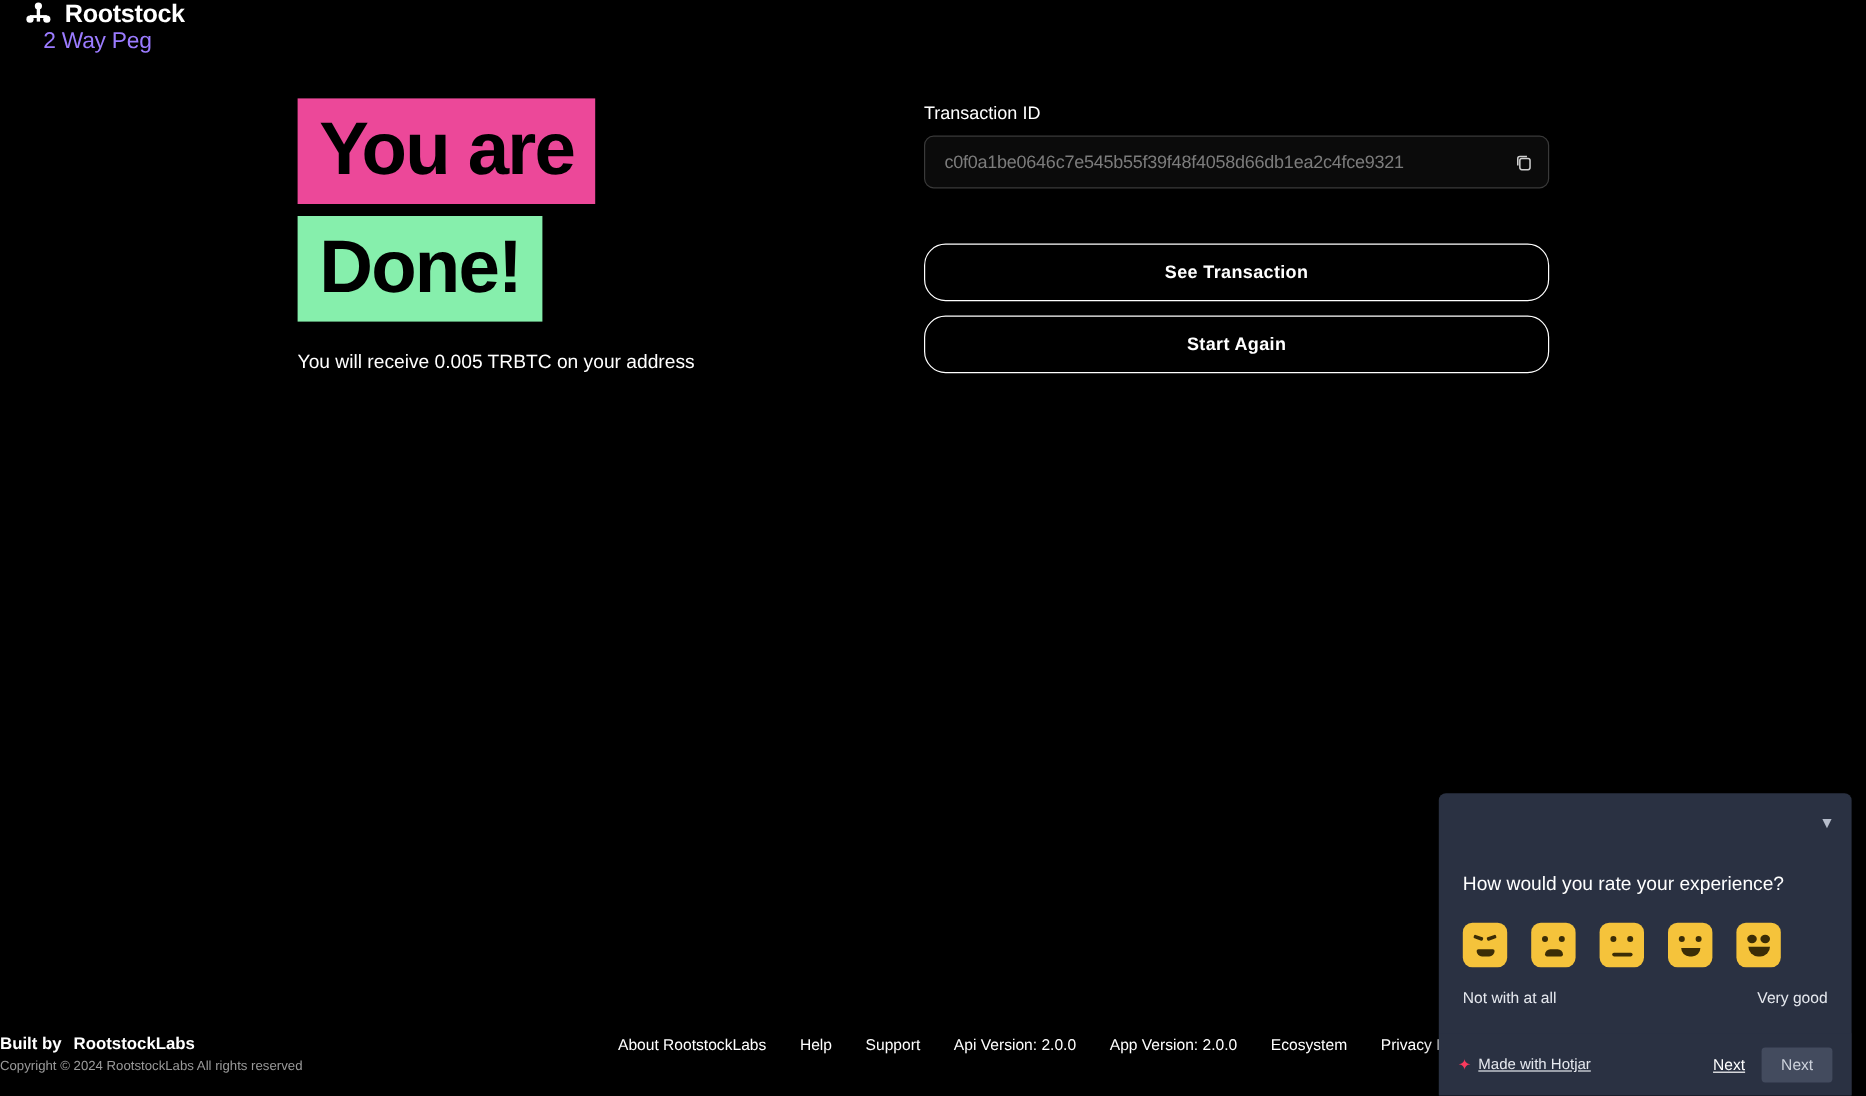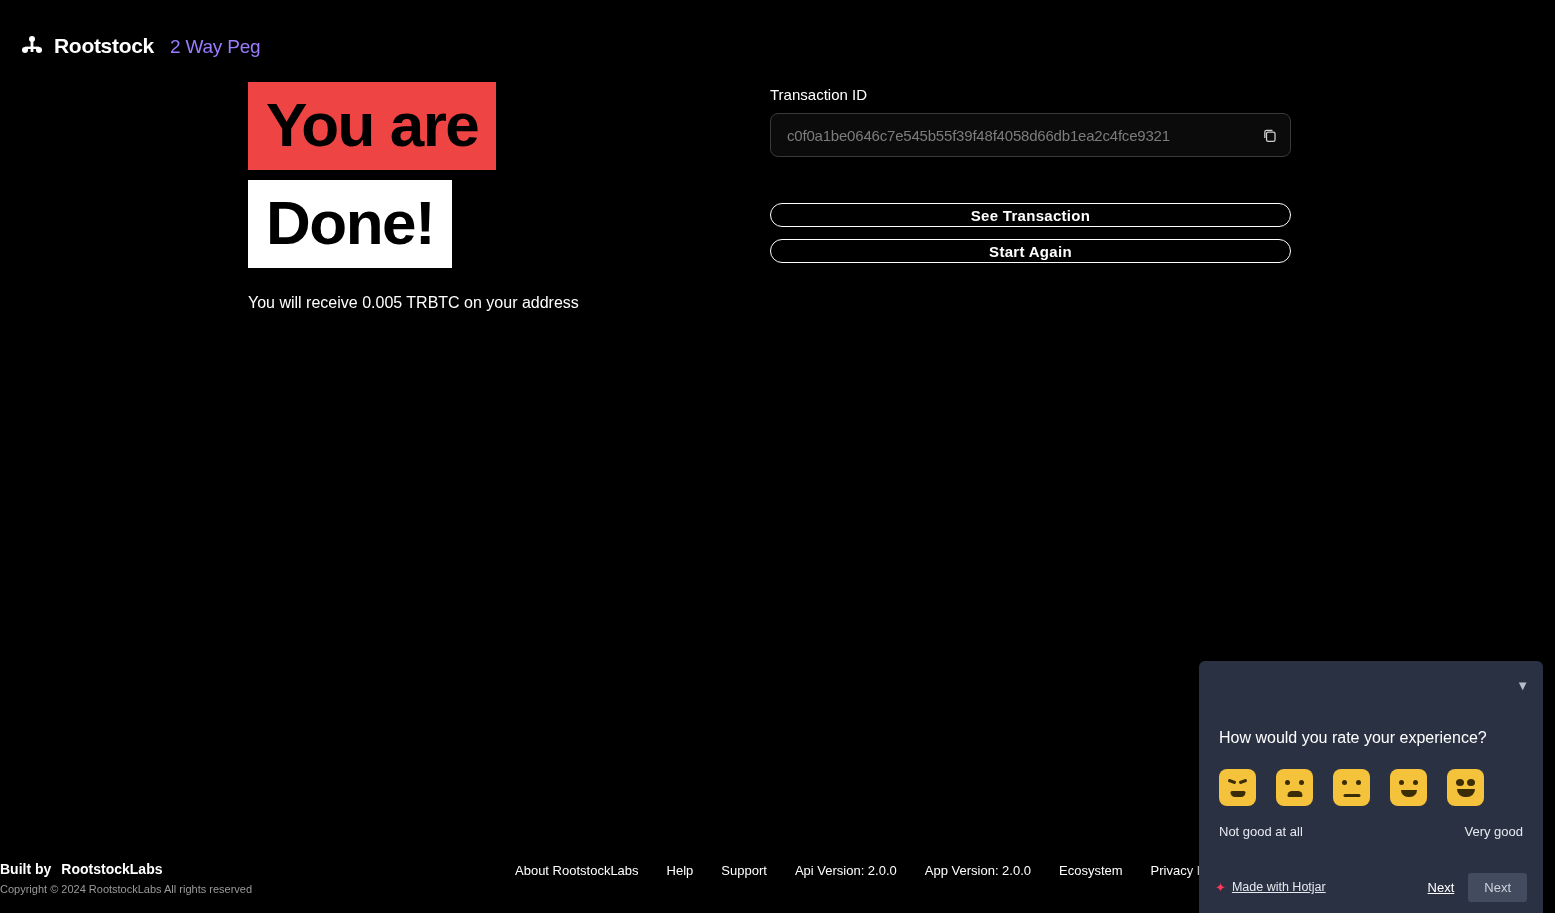--- a/index.html
+++ b/index.html
@@ -12,22 +12,23 @@
     overflow: hidden;
   }
 
   
   .header {
     position: absolute;
     top: 0; left: 0;
     width: 1555px;
     height: 58px;
     display: flex;
-    align-items: flex-end;
+    align-items: flex-start;
     padding: 0 20px;
+    flex-direction: column;
   }
   .brand {
     display: flex;
     align-items: center;
     gap: 10px;
   }
   .logo-mark {
     width: 24px; height: 24px;
     position: relative;
     display: inline-block;
@@ -111,22 +112,22 @@
   }
   .title-line {
     display: inline-block;
     font-size: 62px;
     line-height: 1;
     font-weight: bold;
     letter-spacing: -1.5px;
     color: #000000;
     padding: 12px 18px 14px 18px;
   }
-  .title-line.one { background: #ef4444; }
-  .title-line.two { background: #ffffff; margin-top: 10px; }
+  .title-line.one { background: #ec4899; }
+  .title-line.two { background: #86efac; margin-top: 10px; }
   .subtitle {
     margin-top: 26px;
     font-size: 16px;
     color: #ffffff;
   }
 
   .right-col {
     position: absolute;
     left: 770px;
     top: 28px;
@@ -161,21 +162,21 @@
     right: 12px;
     top: 50%;
     transform: translateY(-50%);
     color: #d0d0d0;
     display: inline-flex;
   }
 
   .action-btn {
     display: block;
     width: 521px;
-    height: 24px;
+    height: 48px;
     margin-top: 12px;
     border-radius: 18px;
     border: 1px solid #ffffff;
     background: transparent;
     color: #ffffff;
     font-family: "Liberation Sans", sans-serif;
     font-size: 15px;
     font-weight: bold;
     letter-spacing: 0.3px;
     cursor: pointer;
@@ -434,21 +435,21 @@
         <span class="mouth"></span>
     </div>
     <div class="face love">
       <span class="eye l"></span>
         <span class="eye r"></span>
         <span class="mouth"></span>
     </div>
   </div>
 
   <div class="scale-labels">
-    <span>Not good at all</span>
+    <span>Not with at all</span>
     <span>Very good</span>
   </div>
 
   <div class="hotjar-footer">
     <div class="made-with">
       <span class="hj-mark">✦</span>
       <span class="link">Made with Hotjar</span>
     </div>
     <div class="hotjar-actions">
       <button class="skip-btn">Next</button>

